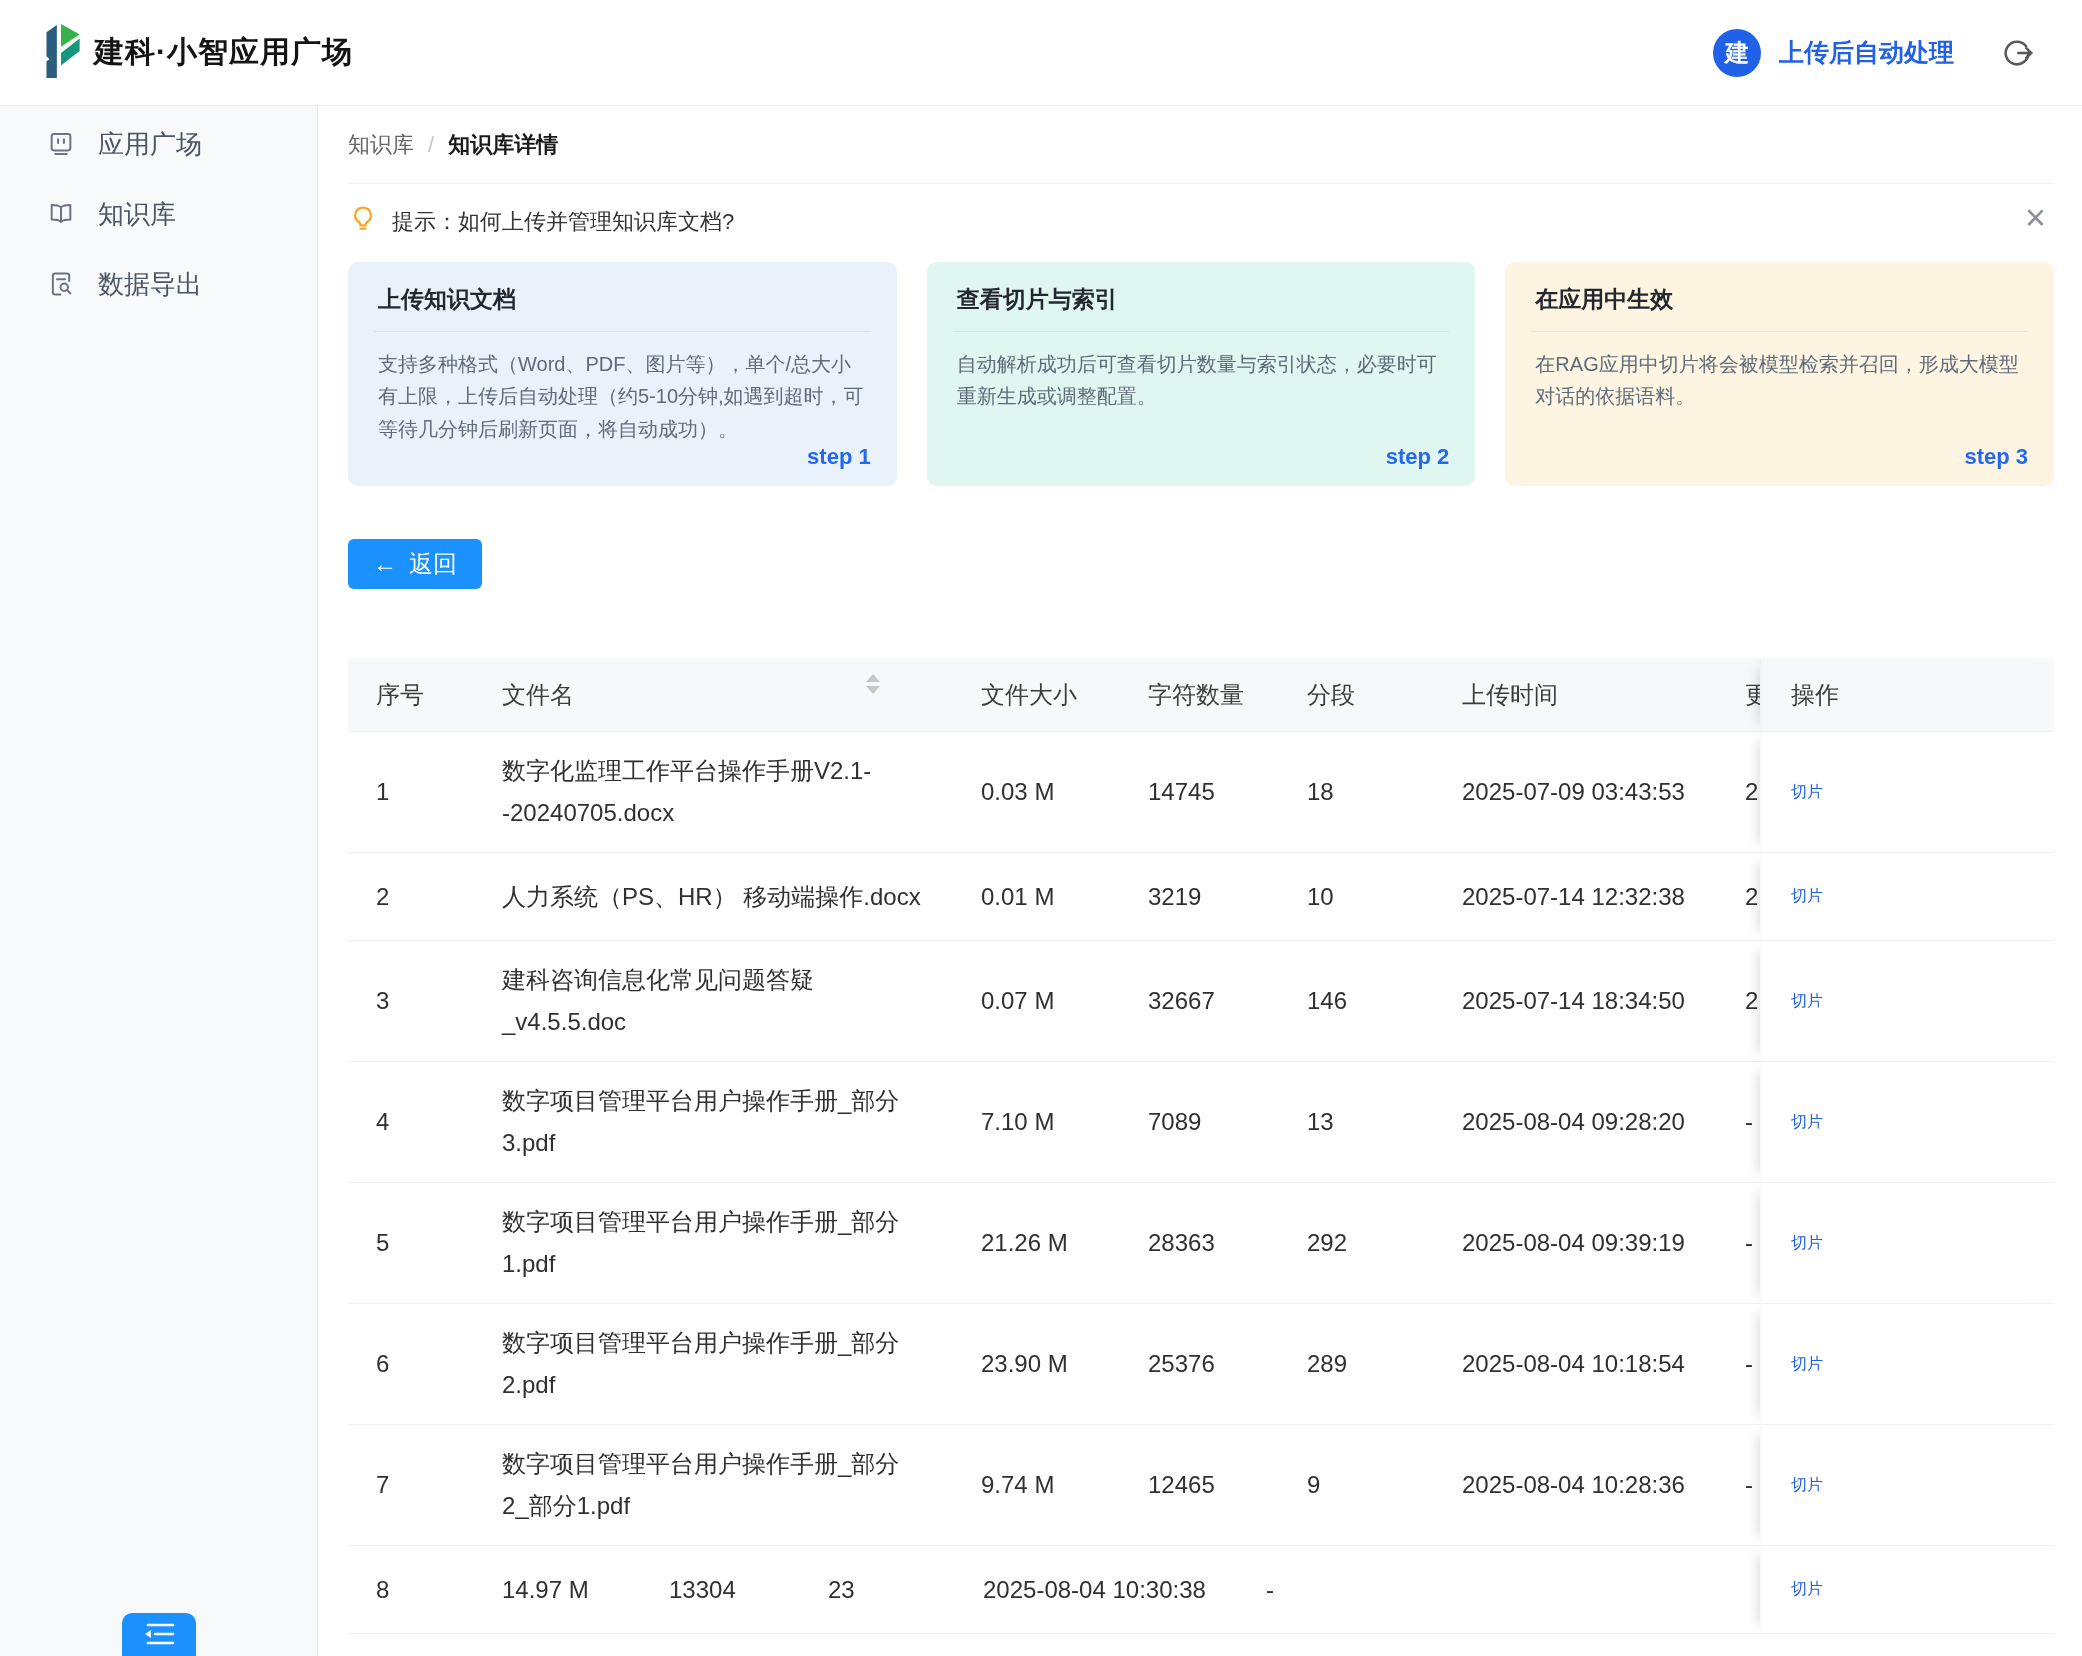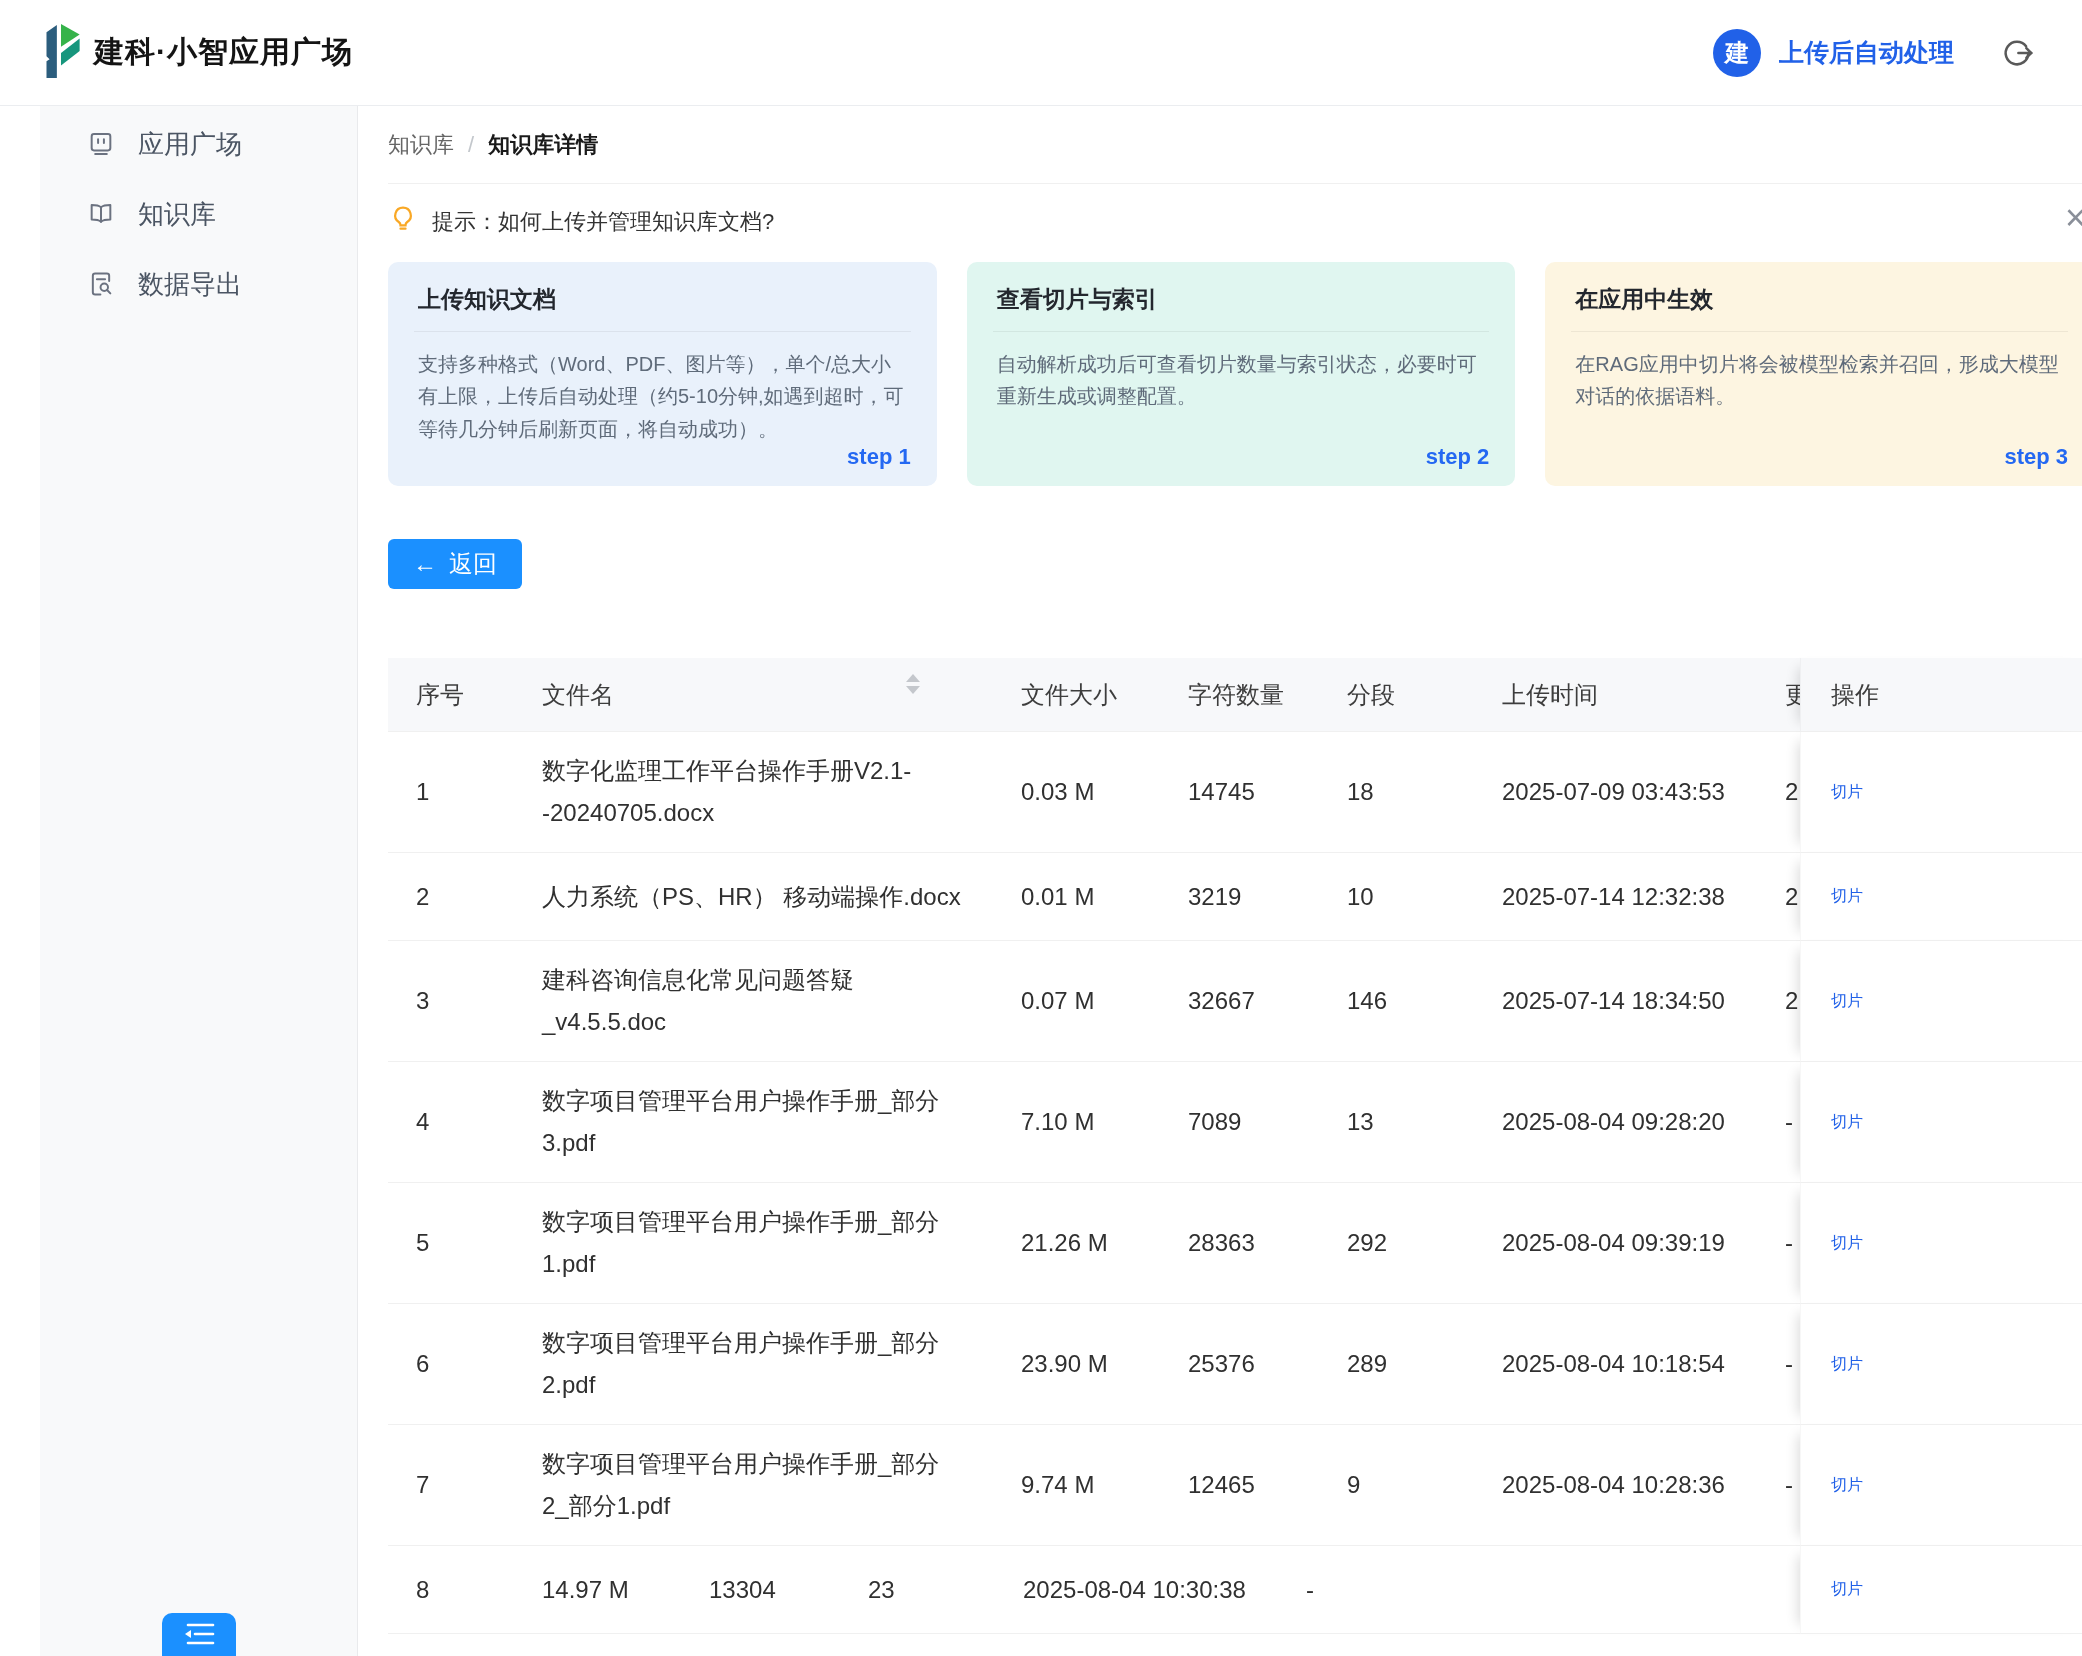--- a/index.html
+++ b/index.html
@@ -12,21 +12,21 @@
   .brand { display:flex; align-items:center; gap:12px; }
   .brand-title { font-size:30px; font-weight:bold; color:#141414; letter-spacing:1px; }
   .user-area { display:flex; align-items:center; gap:18px; }
   .avatar { width:48px; height:48px; border-radius:50%; background:#2161e8; color:#fff;
     display:flex; align-items:center; justify-content:center; font-size:24px; font-weight:bold; }
   .user-name { font-size:25px; font-weight:bold; color:#2161e8; }
   .logout { margin-left:28px; display:flex; align-items:center; cursor:pointer; }
 
   
   .layout { display:flex; height:1550px; }
-  .sidebar { width:318px; background:#f8f9fa; border-right:1px solid #e9eaec; position:relative; flex:none;margin-left:40px; }
+  .sidebar { width:318px; background:#f8f9fa; border-right:1px solid #e9eaec; position:relative; flex:none; }
   .side-item { display:flex; align-items:center; gap:22px; padding:0 0 0 46px; height:70px;
     font-size:26px; color:#4b5563; cursor:pointer; }
   .side-item:first-child { margin-top:3px; }
   .side-icon { display:flex; width:30px; justify-content:center; }
   .collapse-btn { position:absolute; left:122px; bottom:-2px; width:74px; height:45px;
     background:#1b90ff; border-radius:10px 10px 0 0; display:flex; align-items:center; justify-content:center; cursor:pointer; }
 
   .content { flex:1; background:#fff; padding:0 28px 0 30px; position:relative; }
 
   

